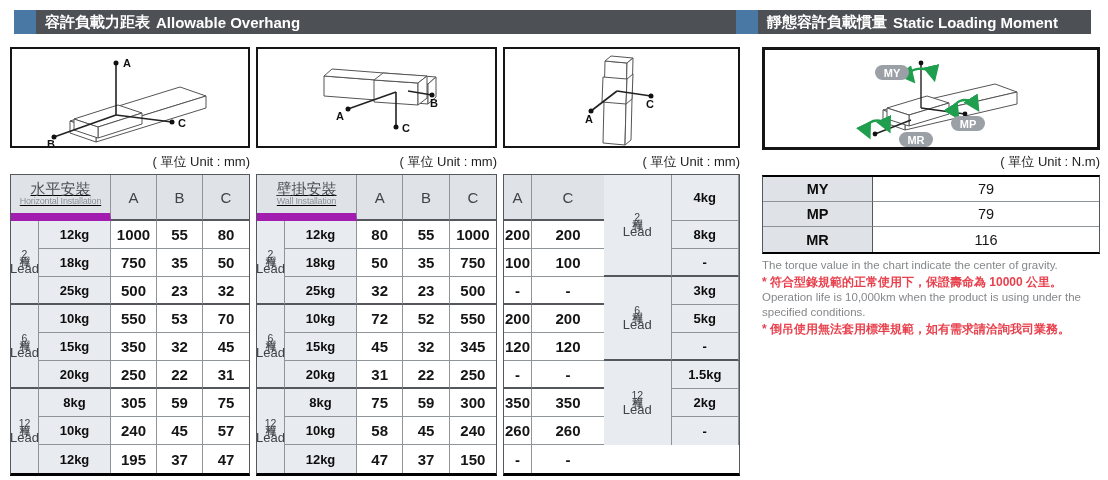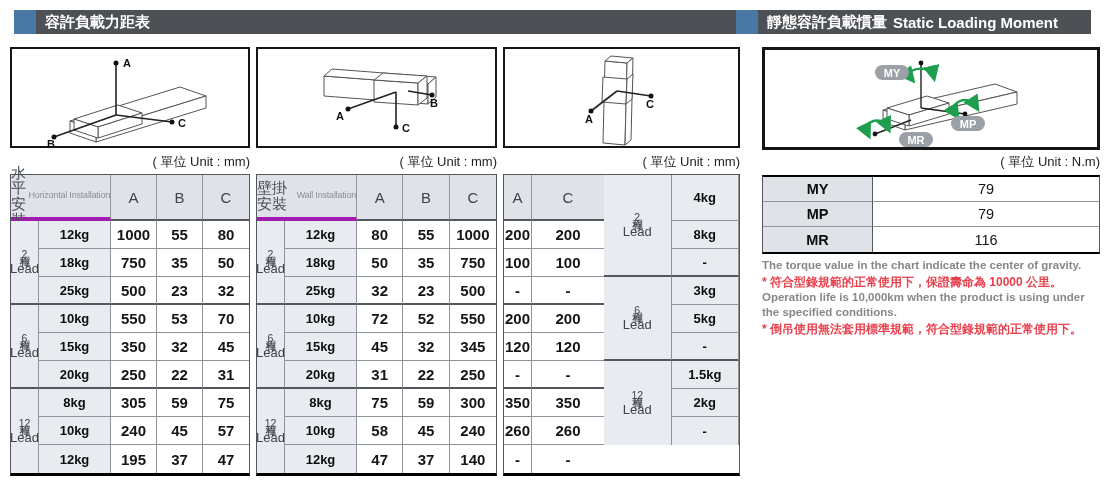--- a/index.html
+++ b/index.html
@@ -22,21 +22,21 @@
   .unit{position:absolute;top:153px;font-size:13px;color:#1d1d1f;text-align:right;}
 
   
   .dtable{position:absolute;top:174px;display:grid;box-sizing:border-box;
           grid-template-rows:46px repeat(9,28px);
           border:1px solid #54585c;border-bottom:3px solid #000;background:#fff;}
   .t-abc{grid-template-columns:28px 72px repeat(3,1fr);}
   .t-ac{grid-template-columns:28px 72px repeat(2,1fr);}
   .cell{display:flex;align-items:center;justify-content:center;box-sizing:border-box;
         border-right:1px solid #8f9499;border-bottom:1px solid #8f9499;}
-  .hname{grid-column:span 2;flex-direction:row;background:#dfe3e8;border-bottom:4px solid #a21caf;}
+  .hname{grid-column:span 2;flex-direction:column;background:#dfe3e8;border-bottom:8px solid #a21caf;text-decoration:underline;}
   .tname{font-size:15px;color:#4a4f54;line-height:1.05;}
   .tsub{font-size:9px;letter-spacing:-0.2px;color:#8a9097;line-height:1.1;white-space:nowrap;}
   .hcol{background:#dfe3e8;font-size:15px;color:#3f444a;border-bottom:2px solid #54585c;}
   .leadcell{grid-row:span 3;flex-direction:column;background:#e8ebef;border-bottom:2px solid #54585c;gap:1px;}
   .lz{writing-mode:vertical-rl;text-orientation:upright;font-size:11px;color:#3f444a;line-height:1;}
   .ln{font-size:10.5px;color:#3f444a;line-height:1.1;}
   .le{font-size:13px;color:#3f444a;line-height:1.1;}
   .kg{background:#e8ebef;font-weight:bold;font-size:13px;color:#0d0d0d;}
   .v{background:#fff;font-weight:bold;font-size:15px;color:#151515;}
   .gend{border-bottom:2px solid #54585c;}
@@ -50,34 +50,35 @@
   .mlabel{display:flex;align-items:center;justify-content:center;background:#dfe3e8;
           font-weight:bold;font-size:14.5px;color:#0d0d0d;box-sizing:border-box;
           border-right:1px solid #54585c;border-bottom:1px solid #8f9499;}
   .mval{display:flex;align-items:center;justify-content:center;background:#fff;
         font-size:14.5px;color:#151515;box-sizing:border-box;border-bottom:1px solid #8f9499;}
   .mrow-last{border-bottom:none;}
 
   
   .notes{position:absolute;left:762px;top:258px;width:342px;}
   .note-zh{color:#e8414d;font-weight:bold;font-size:12px;line-height:1.35;}
-  .note-en{color:#85888b;font-size:11.5px;line-height:1.3;margin-bottom:1px;font-weight:bold;}
+  .note-en{color:#85888b;font-size:11.5px;line-height:1.3;margin-bottom:1px;}
 
   svg text{font-family:"Liberation Sans",sans-serif;}
   .lbl{font-size:11px;font-weight:bold;fill:#111;}
   .badge-t{font-size:11px;font-weight:bold;fill:#fff;}
 </style>
 </head>
 <body>
 
 <div class="page">
 
   <div class="hdr" style="left:14px;top:10px;width:801px">
     <span class="sq"></span>
     <span class="hzh">容許負載力距表</span>
+    <span class="hen">Allowable Overhang</span>
   </div>
   <div class="hdr" style="left:736px;top:10px;width:355px">
     <span class="sq"></span>
     <span class="hzh">靜態容許負載慣量</span>
     <span class="hen">Static Loading Moment</span>
   </div>
 
   <div class="dbox" style="left:10px;width:240px">
     <svg viewBox="0 0 236 97">
       <polygon points="58,72 168,38 194,47 84,81" fill="#fff" stroke="#555" stroke-width="1"></polygon>
@@ -291,21 +292,21 @@
     <div class="cell v">75</div>
     <div class="cell v">59</div>
     <div class="cell v last">300</div>
     <div class="cell kg">10kg</div>
     <div class="cell v">58</div>
     <div class="cell v">45</div>
     <div class="cell v last">240</div>
     <div class="cell kg bnone">12kg</div>
     <div class="cell v bnone">47</div>
     <div class="cell v bnone">37</div>
-    <div class="cell v bnone last">140</div>
+    <div class="cell v bnone last">150</div>
   </div>
 
   <div class="dtable t-ac" style="left:503px;width:237px">
     <div class="cell hcol">A</div>
     <div class="cell hcol last">C</div>
 
     <div class="cell leadcell">
       <span class="lz">導程</span>
       <span class="ln">2</span>
       <span class="le">Lead</span>
@@ -357,16 +358,16 @@
     <div class="mlabel">MP</div>
     <div class="mval">79</div>
     <div class="mlabel mrow-last">MR</div>
     <div class="mval mrow-last">116</div>
   </div>
 
   <div class="notes">
     <div class="note-en">The torque value in the chart indicate the center of gravity.</div>
     <div class="note-zh">* 符合型錄規範的正常使用下，保證壽命為 10000 公里。</div>
     <div class="note-en">Operation life is 10,000km when the product is using under the specified conditions.</div>
-    <div class="note-zh">* 倒吊使用無法套用標準規範，符合型錄規範的正常使用下。</div>
+    <div class="note-zh">* 倒吊使用無法套用標準規範，如有需求請洽詢我司業務。</div>
   </div>
 
 </div>
 
 </body></html>

